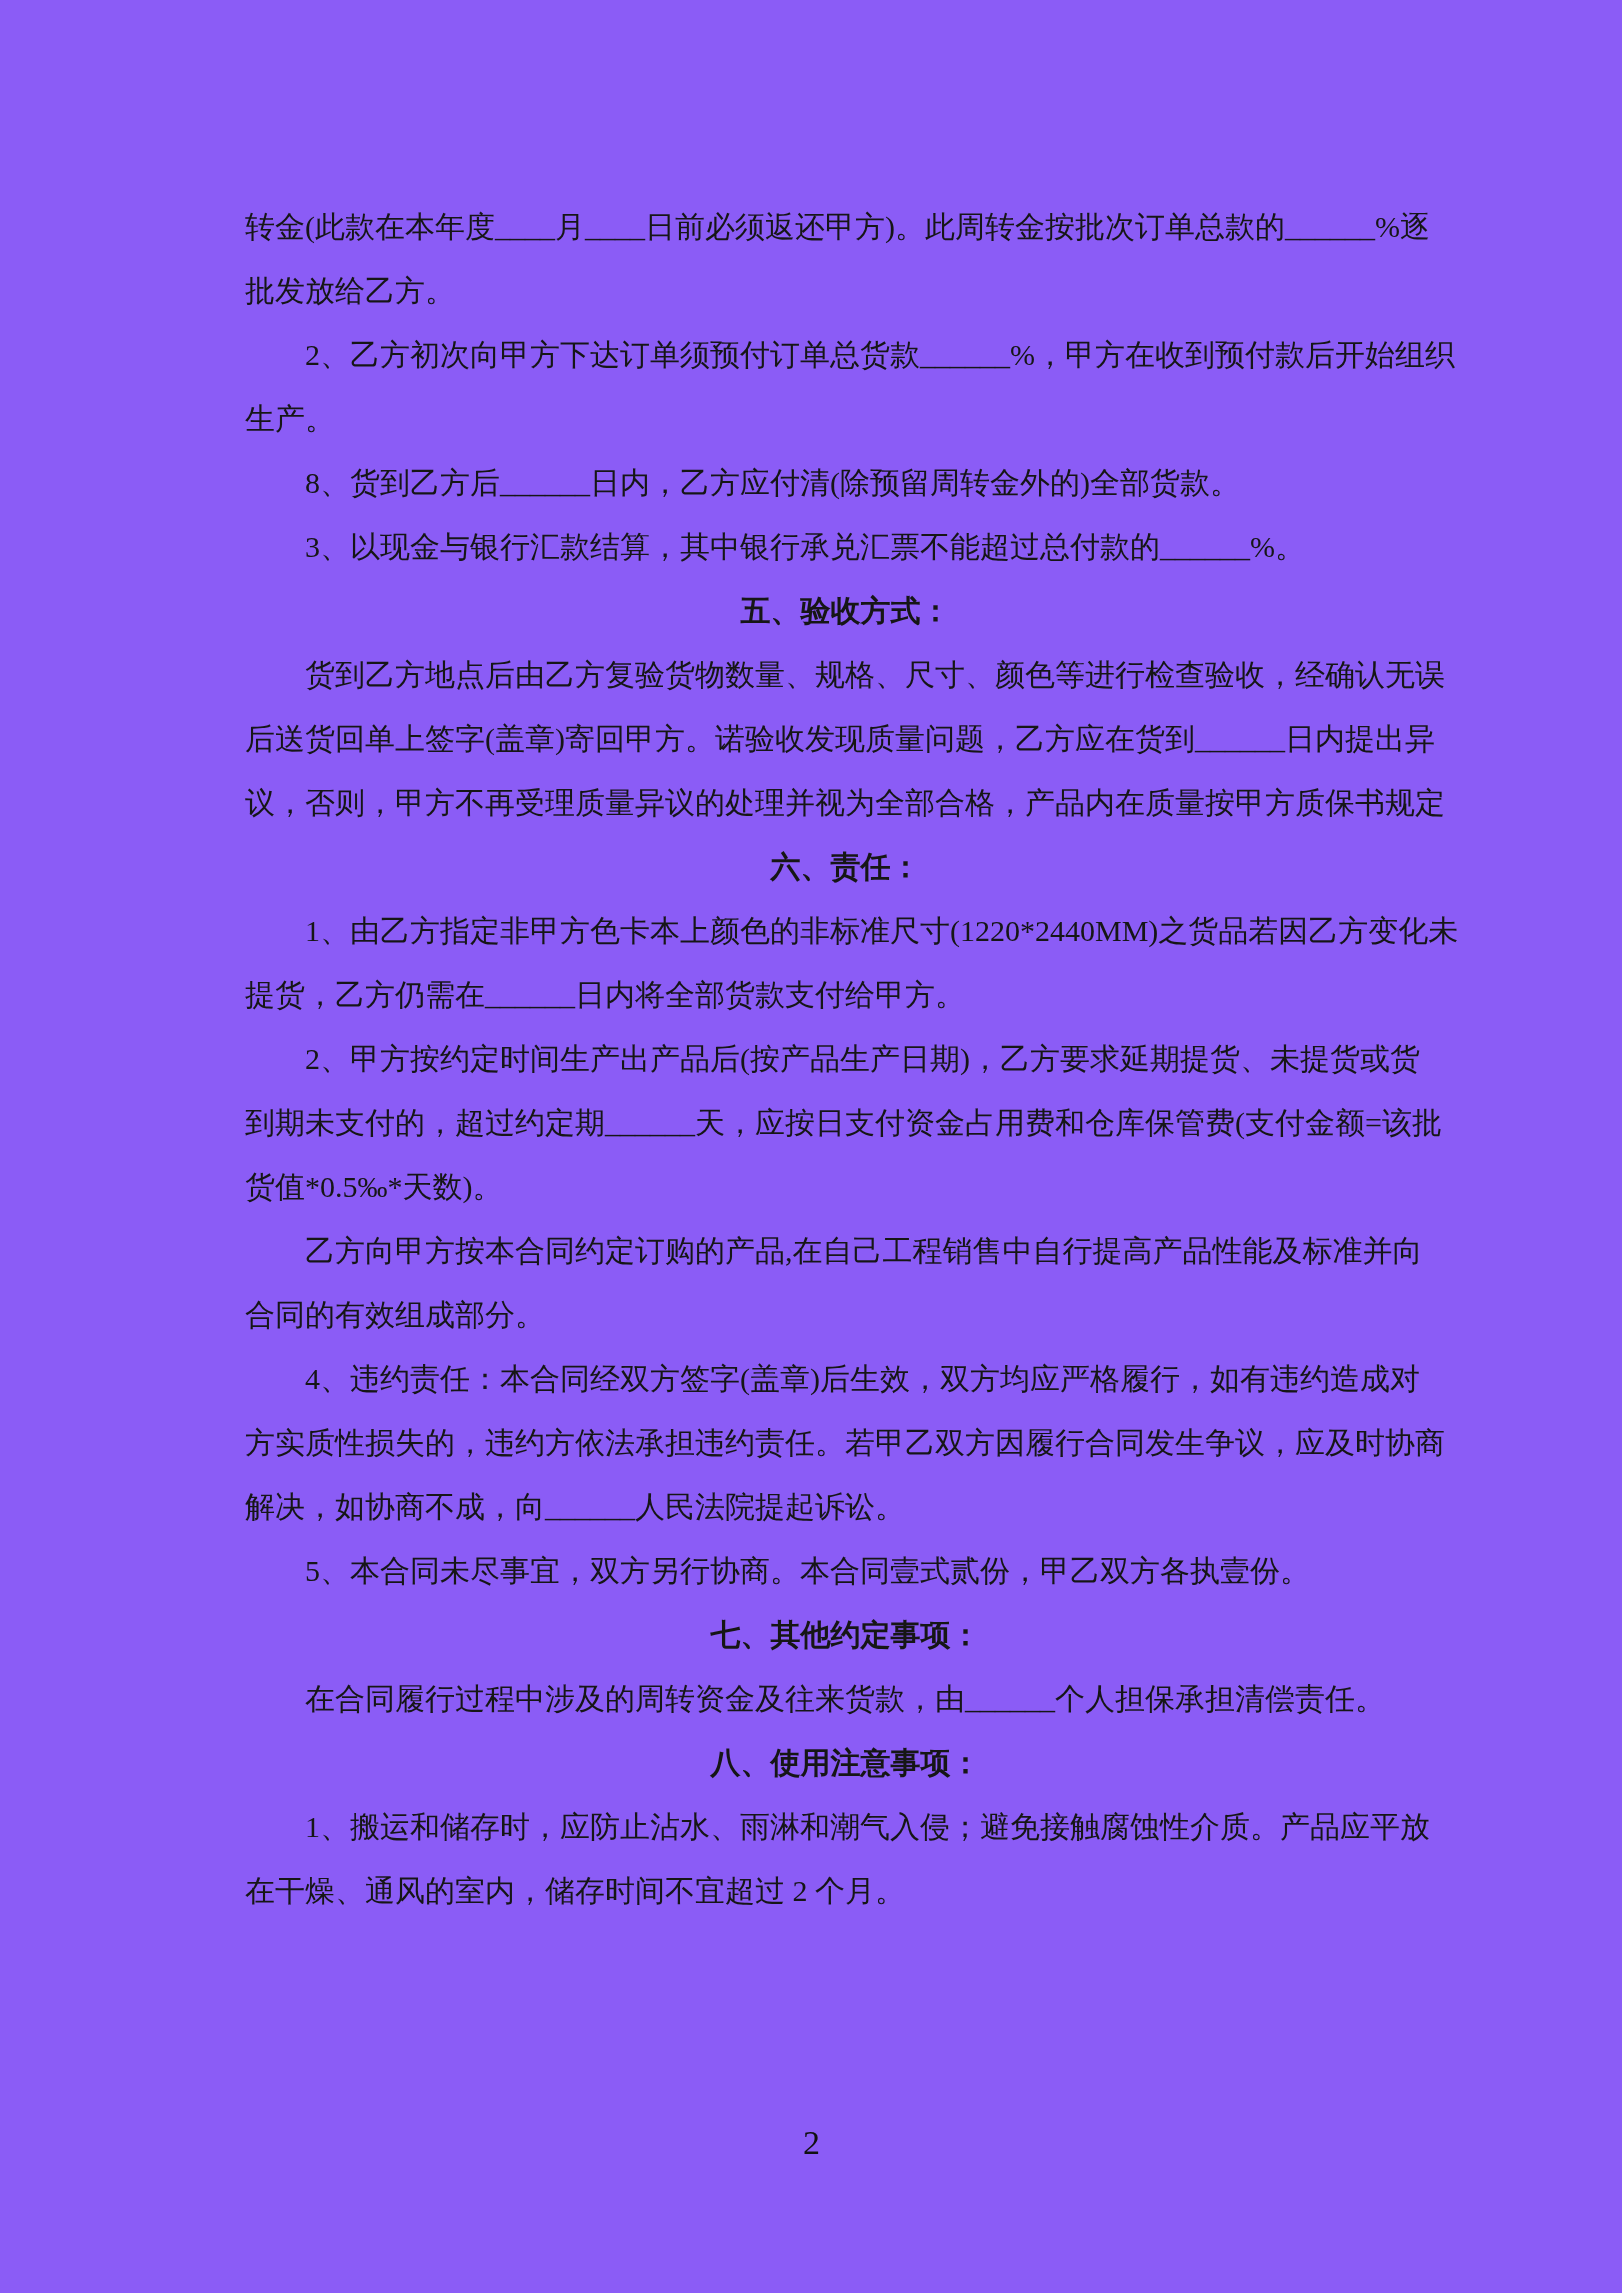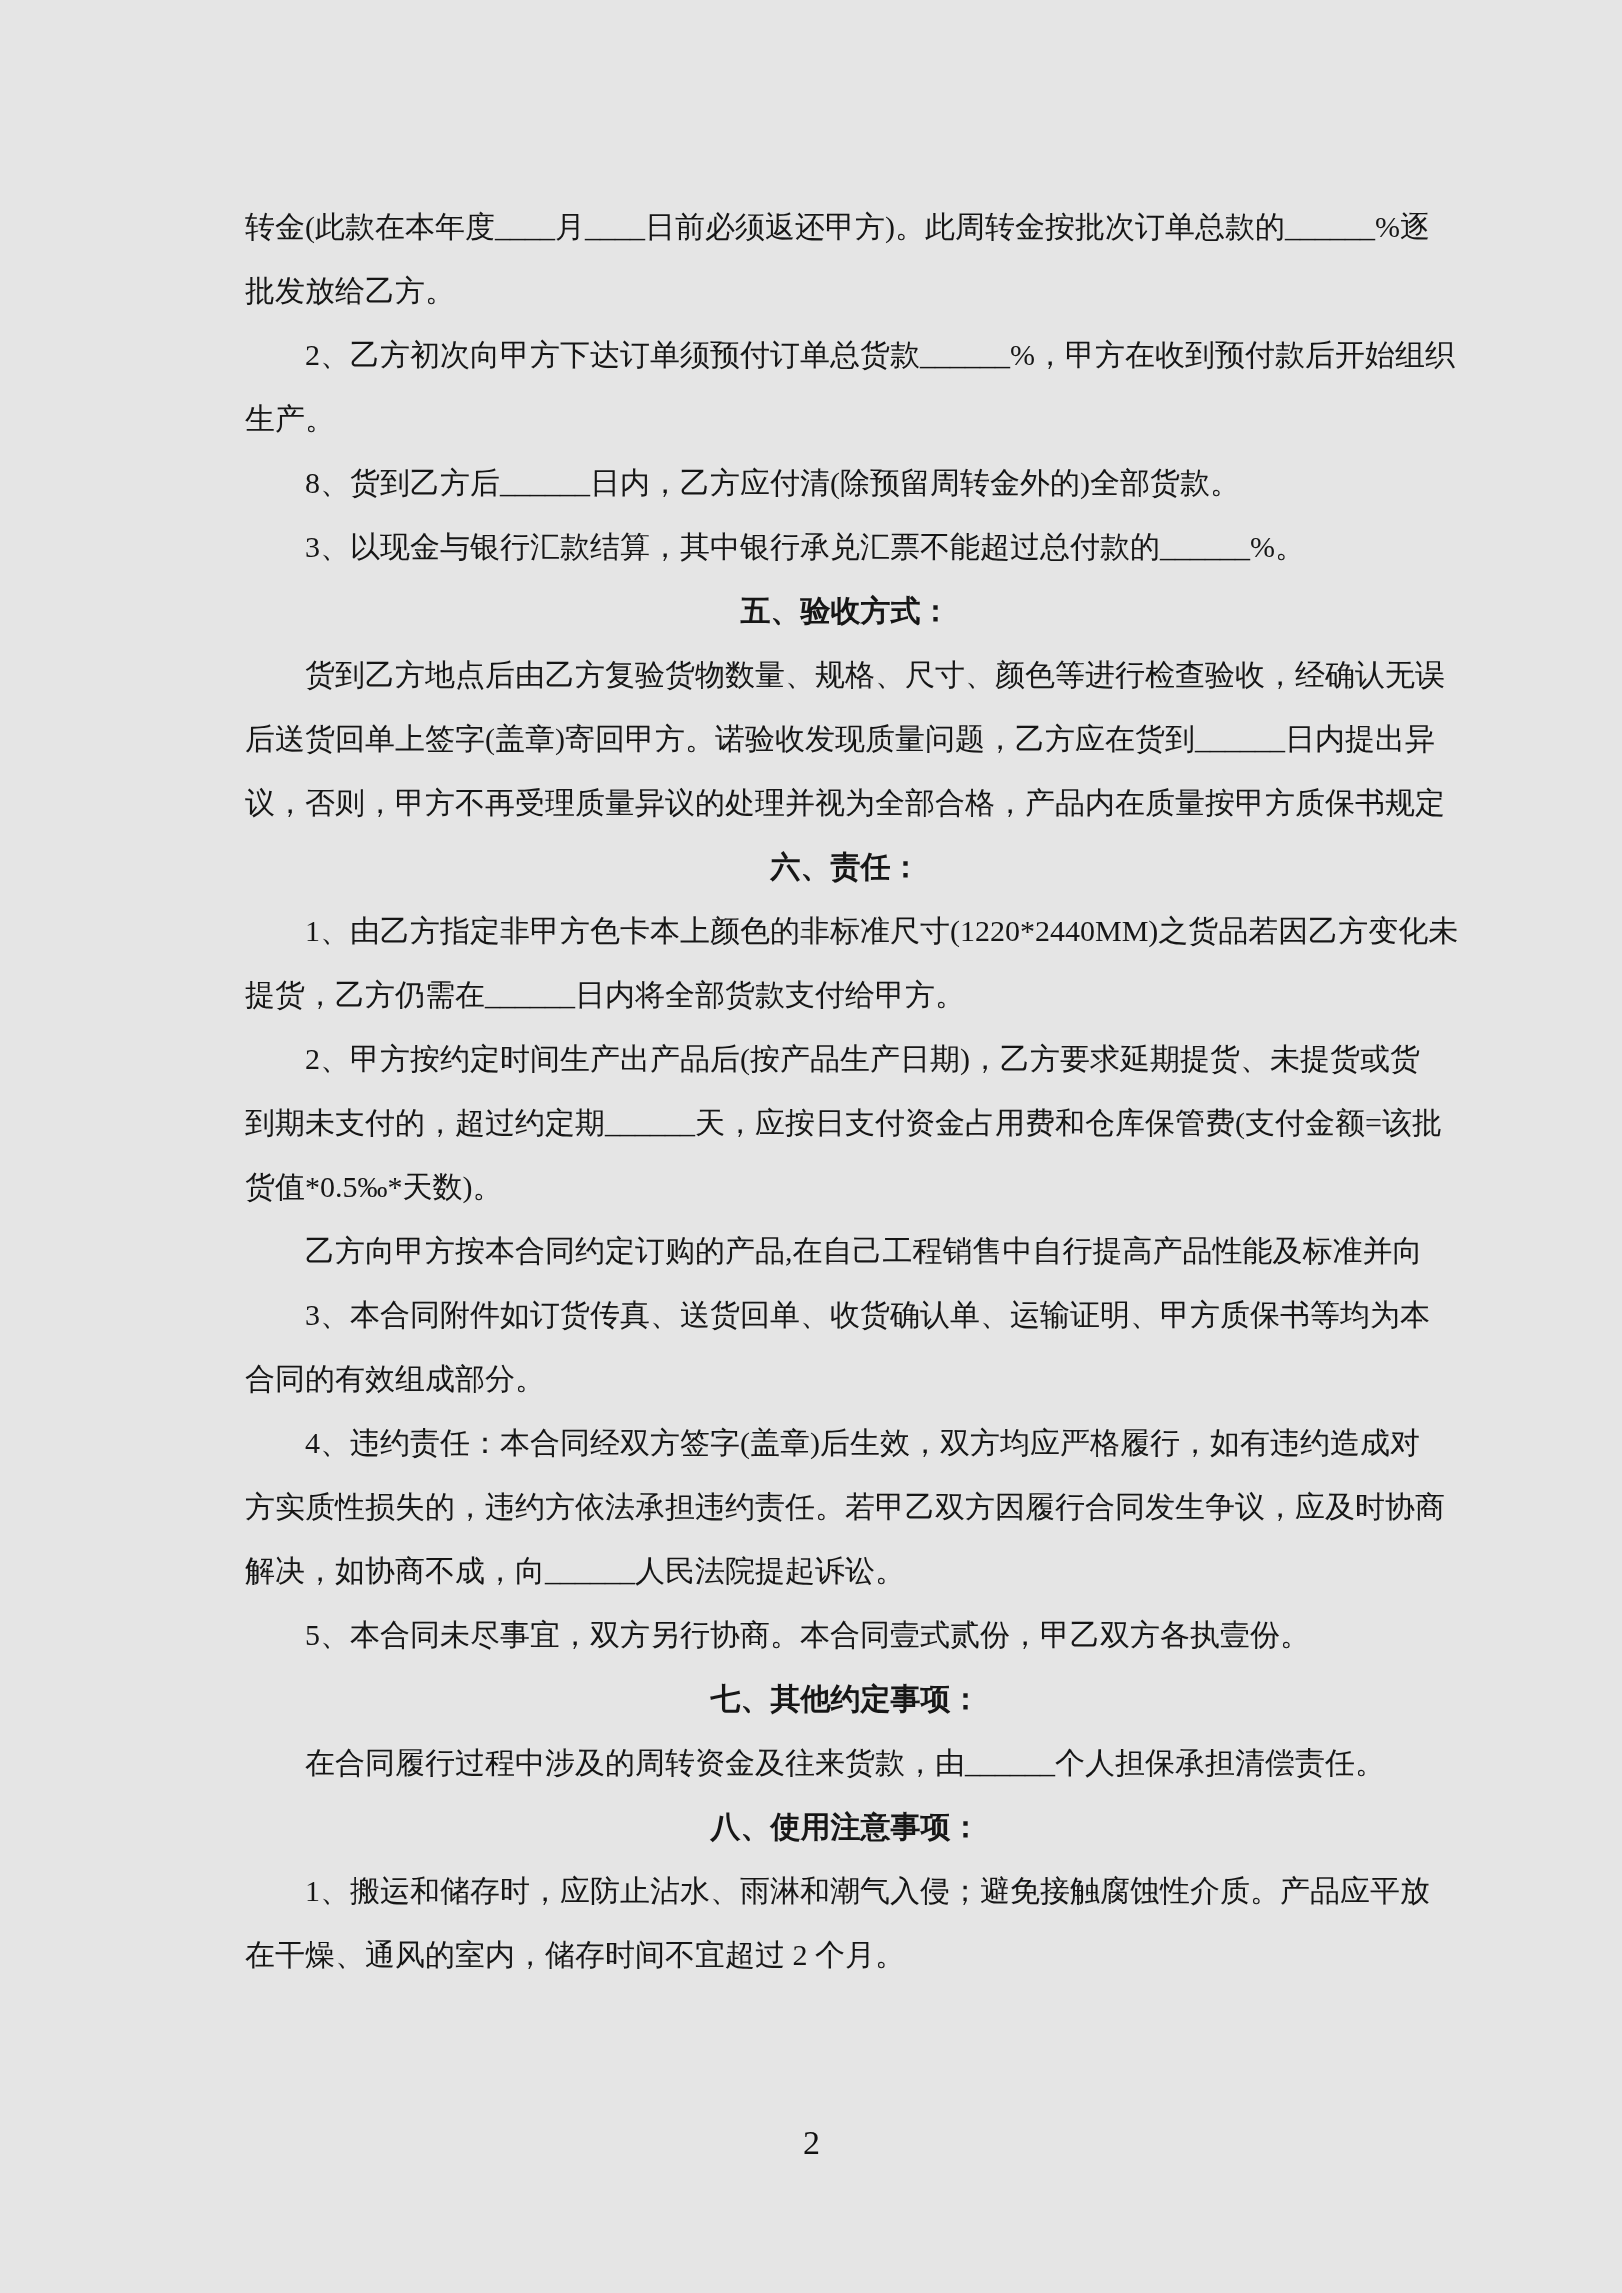--- a/index.html
+++ b/index.html
@@ -11,21 +11,21 @@
     height: 2294px;
     position: relative;
     background: #ffffff;
     font-family: "Liberation Serif", "DejaVu Serif", serif;
     color: #161616;
     overflow: hidden;
   }
   .page {
     position: absolute;
     inset: 0;
-    background: #e5e5e5;
+    background: #8b5cf6;
     text-decoration: underline;
   }
   .contract-body {
     position: absolute;
     left: 245px;
     top: 195px;
     width: 1141px;
   }
   .doc-line {
     height: 64px;
@@ -68,21 +68,20 @@
       <div class="doc-line indent">货到乙方地点后由乙方复验货物数量、规格、尺寸、颜色等进行检查验收，经确认无误</div>
       <div class="doc-line">后送货回单上签字(盖章)寄回甲方。诺验收发现质量问题，乙方应在货到______日内提出异</div>
       <div class="doc-line">议，否则，甲方不再受理质量异议的处理并视为全部合格，产品内在质量按甲方质保书规定</div>
       <div class="doc-line indent bold">六、责任：</div>
       <div class="doc-line indent">1、由乙方指定非甲方色卡本上颜色的非标准尺寸(1220*2440MM)之货品若因乙方变化未</div>
       <div class="doc-line">提货，乙方仍需在______日内将全部货款支付给甲方。</div>
       <div class="doc-line indent">2、甲方按约定时间生产出产品后(按产品生产日期)，乙方要求延期提货、未提货或货</div>
       <div class="doc-line">到期未支付的，超过约定期______天，应按日支付资金占用费和仓库保管费(支付金额=该批</div>
       <div class="doc-line">货值*0.5‰*天数)。</div>
       <div class="doc-line indent">乙方向甲方按本合同约定订购的产品,在自己工程销售中自行提高产品性能及标准并向</div>
-      <div class="doc-line indent">3、本合同附件如订货传真、送货回单、收货确认单、运输证明、甲方质保书等均为本</div>
       <div class="doc-line">合同的有效组成部分。</div>
       <div class="doc-line indent">4、违约责任：本合同经双方签字(盖章)后生效，双方均应严格履行，如有违约造成对</div>
       <div class="doc-line">方实质性损失的，违约方依法承担违约责任。若甲乙双方因履行合同发生争议，应及时协商</div>
       <div class="doc-line">解决，如协商不成，向______人民法院提起诉讼。</div>
       <div class="doc-line indent">5、本合同未尽事宜，双方另行协商。本合同壹式贰份，甲乙双方各执壹份。</div>
       <div class="doc-line indent bold">七、其他约定事项：</div>
       <div class="doc-line indent">在合同履行过程中涉及的周转资金及往来货款，由______个人担保承担清偿责任。</div>
       <div class="doc-line indent bold">八、使用注意事项：</div>
       <div class="doc-line indent">1、搬运和储存时，应防止沾水、雨淋和潮气入侵；避免接触腐蚀性介质。产品应平放</div>
       <div class="doc-line">在干燥、通风的室内，储存时间不宜超过 2 个月。</div>

